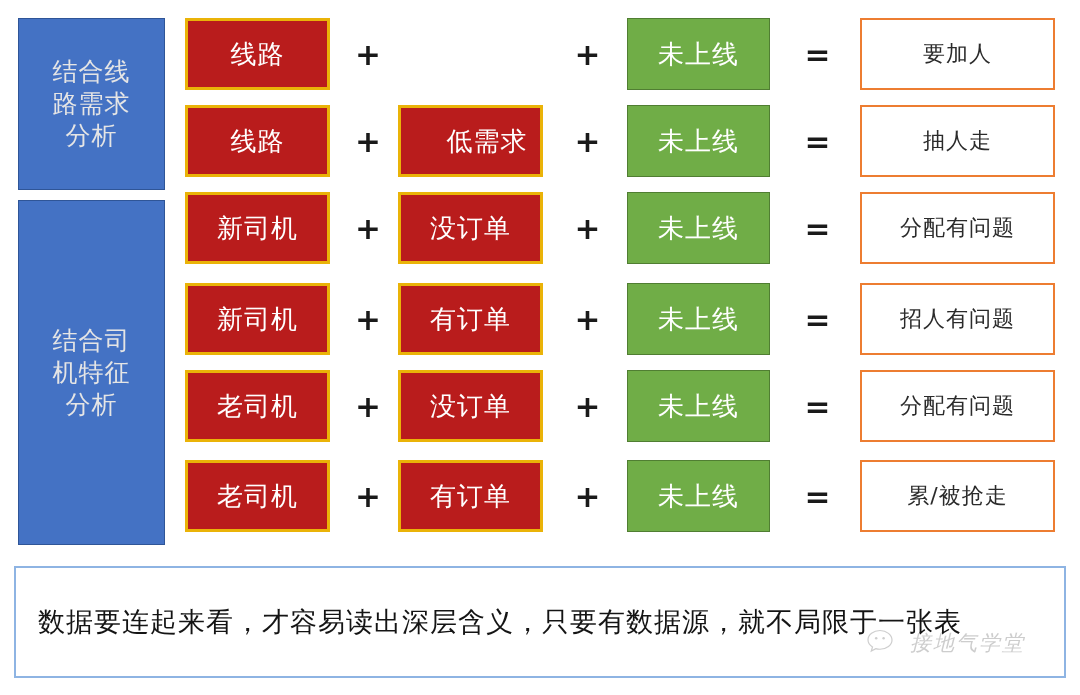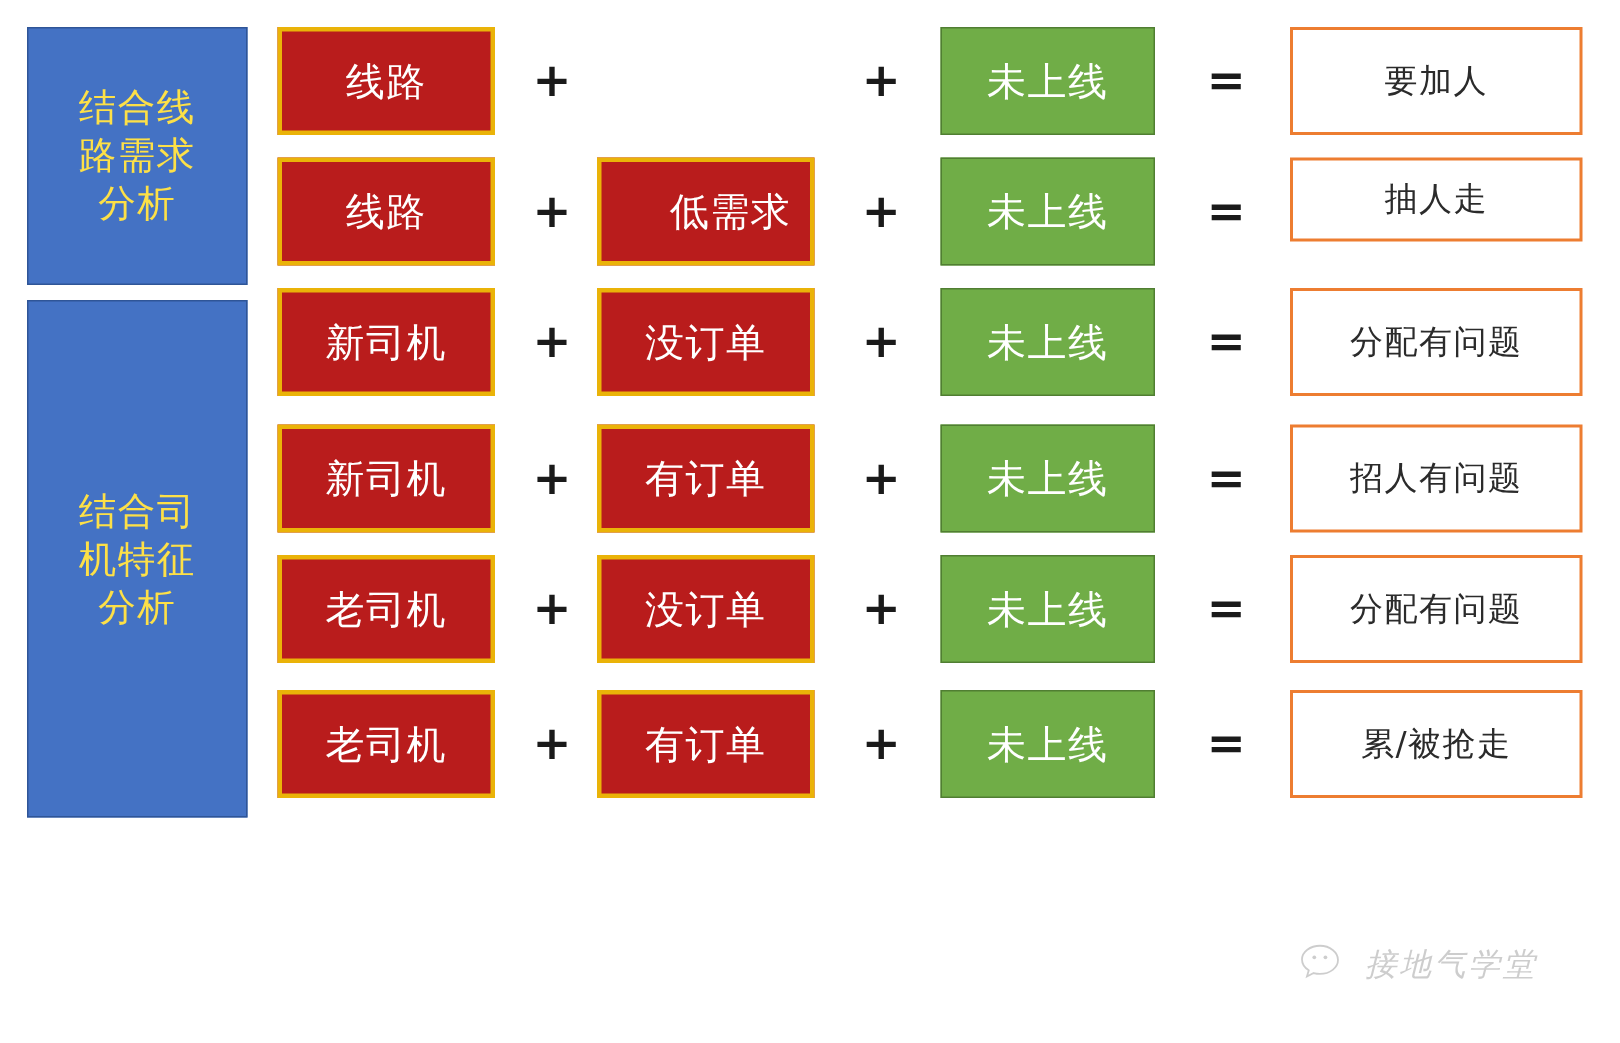--- a/index.html
+++ b/index.html
@@ -9,21 +9,21 @@
     font-family:"DejaVu Sans","Liberation Sans",sans-serif;
     overflow:hidden;
   }
   #stage{position:relative;width:1080px;height:695px;}
 
   
   .group-label{
     position:absolute;
     background:#4472C4;
     border:1px solid #2F5597;
-    color:#fde047;
+    color:#e5e5e5;
     display:flex;align-items:center;justify-content:center;
     text-align:center;
     font-size:25px;
     line-height:1.28;
     letter-spacing:1px;
     box-sizing:border-box;
   }
   .group-label .gl-text{display:block;white-space:pre-line;}
 
   
@@ -128,21 +128,21 @@
   </div>
   <div class="op" style="left:338px;top:105px;width:60px;height:72px;">+</div>
   <div class="chip blue" style="left:398px;top:105px;width:145px;height:72px;padding-left:33px;">
     <span>低需求</span>
   </div>
   <div class="op" style="left:548px;top:105px;width:79px;height:72px;">+</div>
   <div class="chip green" style="left:627px;top:105px;width:143px;height:72px;">
     <span>未上线</span>
   </div>
   <div class="op" style="left:775px;top:105px;width:85px;height:72px;">=</div>
-  <div class="outcome" style="left:860px;top:105px;width:195px;height:56px;">
+  <div class="outcome" style="left:860px;top:105px;width:195px;height:72px;">
     <span>抽人走</span>
   </div>
 
   <div class="chip blue" style="left:185px;top:192px;width:145px;height:72px;">
     <span>新司机</span>
   </div>
   <div class="op" style="left:338px;top:192px;width:60px;height:72px;">+</div>
   <div class="chip blue" style="left:398px;top:192px;width:145px;height:72px;">
     <span>没订单</span>
   </div>
@@ -196,20 +196,23 @@
   </div>
   <div class="op" style="left:548px;top:460px;width:79px;height:72px;">+</div>
   <div class="chip green" style="left:627px;top:460px;width:143px;height:72px;">
     <span>未上线</span>
   </div>
   <div class="op" style="left:775px;top:460px;width:85px;height:72px;">=</div>
   <div class="outcome" style="left:860px;top:460px;width:195px;height:72px;">
     <span>累/被抢走</span>
   </div>
 
+  <div class="caption-box">
+    <div class="caption-text">数据要连起来看，才容易读出深层含义，只要有数据源，就不局限于一张表</div>
+  </div>
 
   <div class="watermark">
     <span class="wm-logo">
       <svg width="38" height="26" viewBox="0 0 38 26" fill="none" xmlns="http://www.w3.org/2000/svg">
         <path d="M14 2.5C7.4 2.5 2 6.6 2 11.7c0 2.9 1.8 5.5 4.5 7.2L5.3 23l4.5-2.3c1.3.35 2.7.55 4.2.55 6.6 0 12-4.1 12-9.2S20.6 2.5 14 2.5z" stroke="#8a8a8a" stroke-width="1.2" fill="none"></path>
         <circle cx="10.2" cy="10.2" r="1.25" fill="#8a8a8a"></circle>
         <circle cx="17.6" cy="10.2" r="1.25" fill="#8a8a8a"></circle>
       </svg>
     </span>
     <span class="wm-text">接地气学堂</span>

